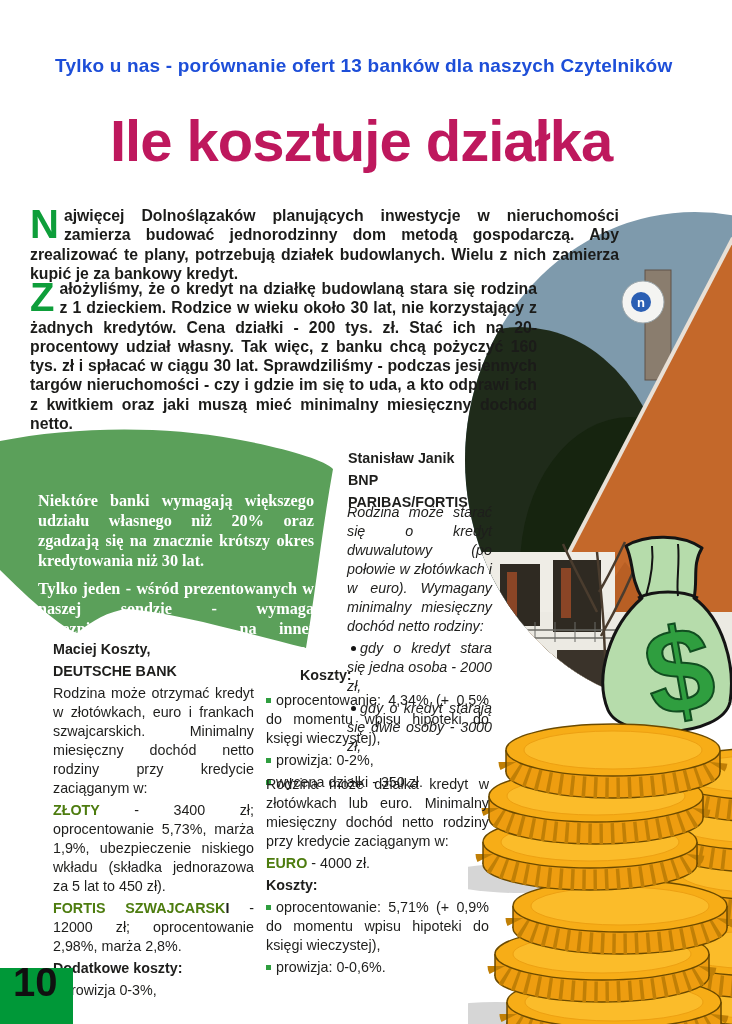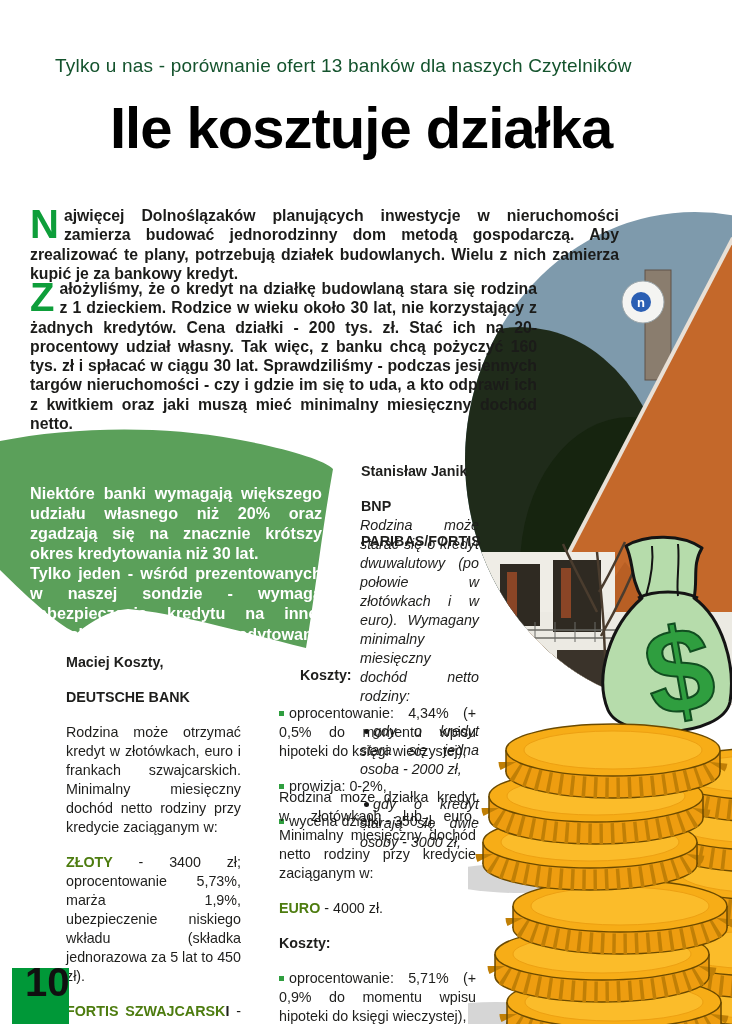--- a/index.html
+++ b/index.html
@@ -1,52 +1,52 @@
 <!DOCTYPE html>
 <html lang="pl"><head>
 <meta charset="utf-8">
 <style>
   html,body{margin:0;padding:0;background:#ffffff;}
   .page{position:relative;width:732px;height:1024px;overflow:hidden;background:#fff;
         font-family:"Liberation Sans","DejaVu Sans",sans-serif;color:#1c1c1a;}
-  .kicker{position:absolute;left:55px;top:55px;font-size:19px;font-weight:normal;
-          color:#14532d;letter-spacing:.2px;z-index:6;}
-  .title{position:absolute;left:110px;top:94px;font-size:58px;font-weight:bold;
-         color:#000000;letter-spacing:-1px;z-index:6;}
+  .kicker{position:absolute;left:55px;top:55px;font-size:19px;font-weight:bold;
+          color:#1d4ed8;letter-spacing:.2px;z-index:6;}
+  .title{position:absolute;left:110px;top:107px;font-size:58px;font-weight:bold;
+         color:#be185d;letter-spacing:-1px;z-index:6;}
   .intro{position:absolute;font-weight:bold;font-size:15.8px;line-height:1.22;
          text-align:justify;color:#1b1b19;z-index:6;}
   .intro1{left:30px;top:206px;width:589px;}
   .intro2{left:30px;top:279px;width:507px;}
   .dropcap{float:left;font-size:40px;line-height:.8;font-weight:bold;color:#0E9E3A;
            margin:2px 5px 0 0;}
   .callout-svg{position:absolute;left:0;top:425px;z-index:4;}
   .callout-text{position:absolute;left:30px;top:483px;width:292px;z-index:5;color:#fff;
                 font-weight:bold;font-size:16.2px;line-height:1.24;text-align:justify;}
-  .callout-text p{margin:0;}
+  .callout-text p{margin:8px;font-family:Liberation Serif, serif;}
   .col{position:absolute;font-size:14.3px;line-height:1.33;color:#1e1e1c;
        text-align:justify;z-index:6;}
-  .col p{margin:16px;}
+  .col p{margin:3px;}
   .b{font-weight:bold;}
   .term{color:#4d7c0f;font-weight:bold;}
   .szkop{left:50px;top:637px;width:207px;}
   .janik-head{left:345px;top:446px;width:150px;font-weight:bold;text-align:left;}
   .janik-body{left:344px;top:500px;width:151px;font-style:italic;}
   .janik-costs-label{left:300px;top:666px;font-weight:bold;}
   .janik-costs{left:263px;top:688px;width:229px;}
   .graf{left:263px;top:772px;width:229px;}
   .sq{display:inline-block;width:5px;height:5px;background:#2F9E3F;
       margin:0 5px 2px 0;vertical-align:middle;}
   .dot{display:inline-block;width:5px;height:5px;background:#141414;border-radius:50%;
        margin:0 4px 2px 4px;vertical-align:middle;}
   .photo{position:absolute;left:465px;top:212px;width:460px;height:496px;
          border-radius:50%;overflow:hidden;z-index:1;}
   .bag{position:absolute;left:582px;top:534px;width:158px;height:218px;z-index:2;}
   .coins{position:absolute;left:468px;top:710px;width:264px;height:314px;z-index:3;}
-  .pagebox{position:absolute;left:12px;top:968px;width:57px;height:56px;background:#009838;
-           z-index:7;}
+  .pagebox{position:absolute;left:0;top:968px;width:57px;height:56px;background:#009838;
+           z-index:7;padding-left:16px;}
   .pagenum{position:absolute;left:13px;top:-8px;font-size:40px;font-weight:bold;color:#101010;}
 </style>
 </head>
 <body>
 
 <div class="page">
 
   <div class="photo">
     <svg width="460" height="496" viewBox="0 0 460 496" xmlns="http://www.w3.org/2000/svg">
       <rect x="0" y="0" width="460" height="496" fill="#7E9AAC"></rect>

